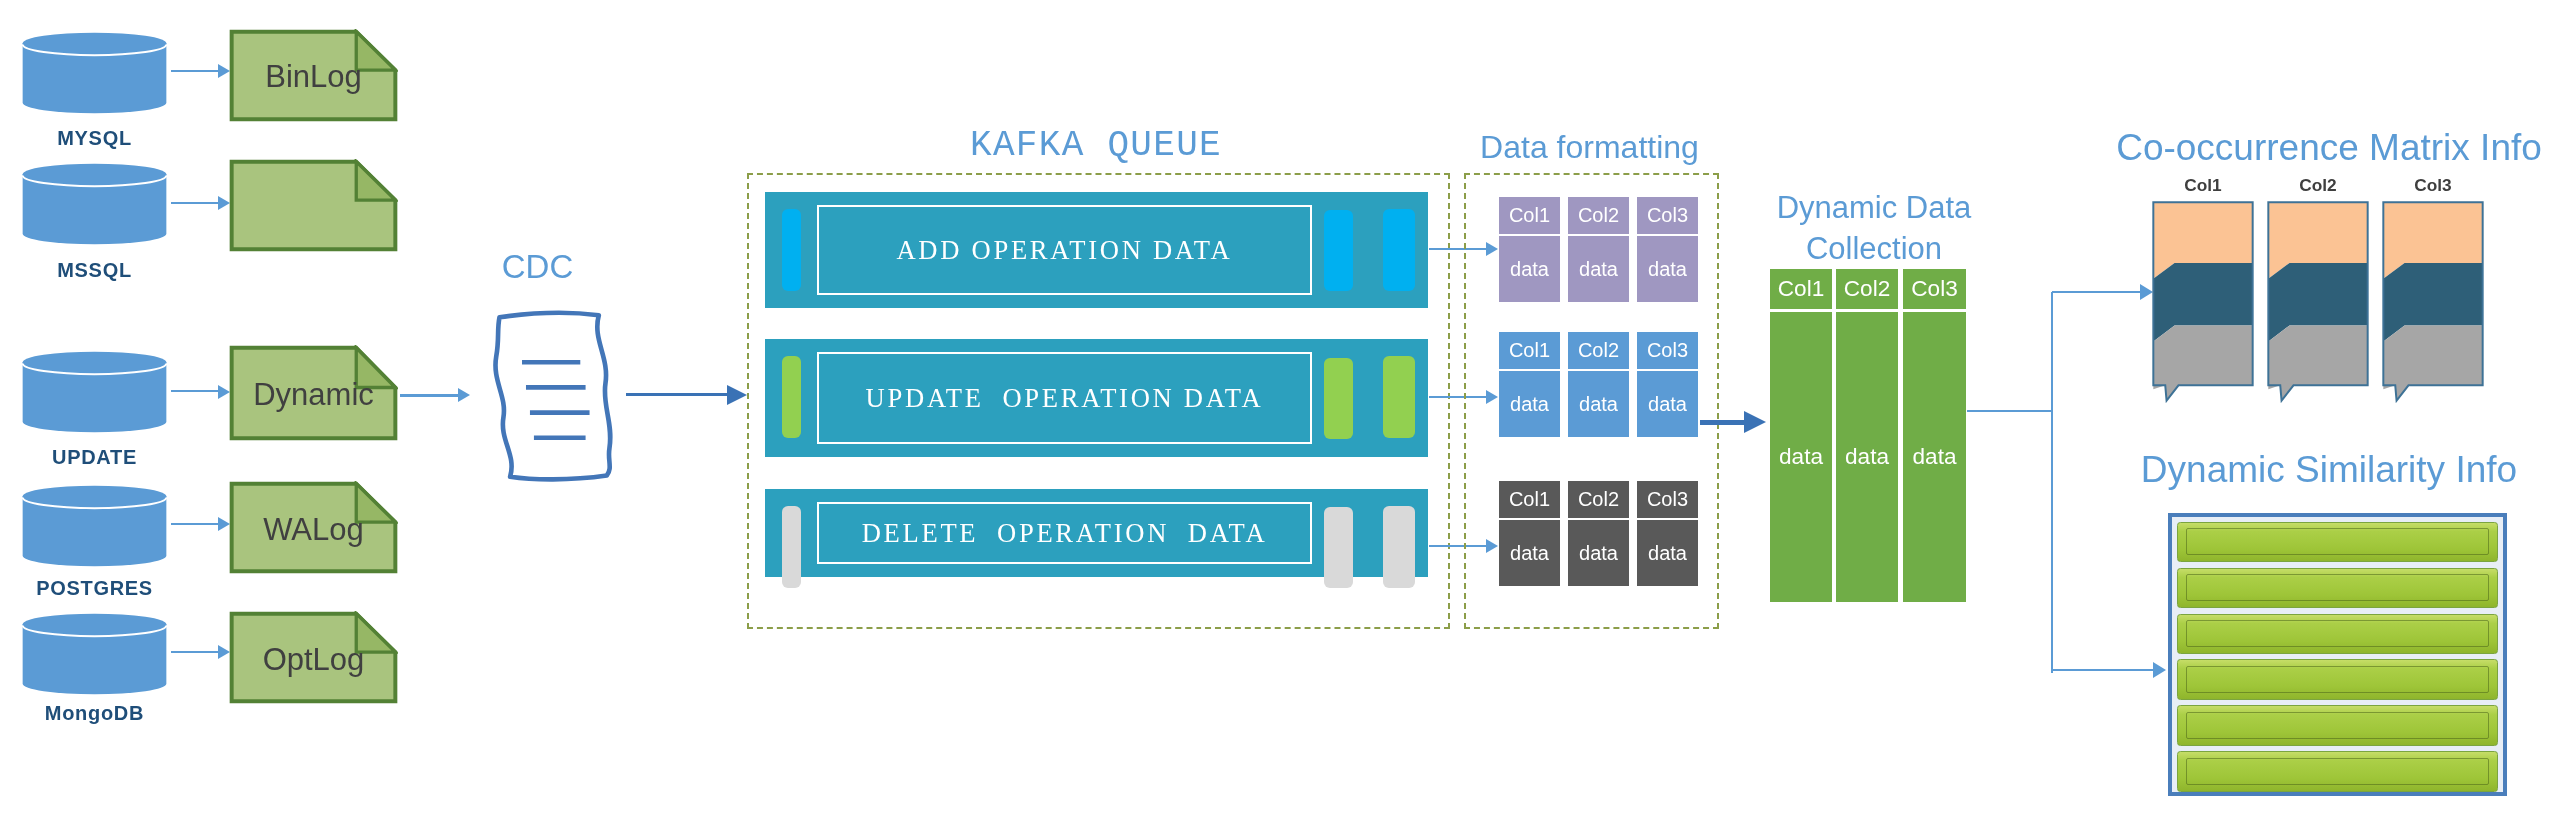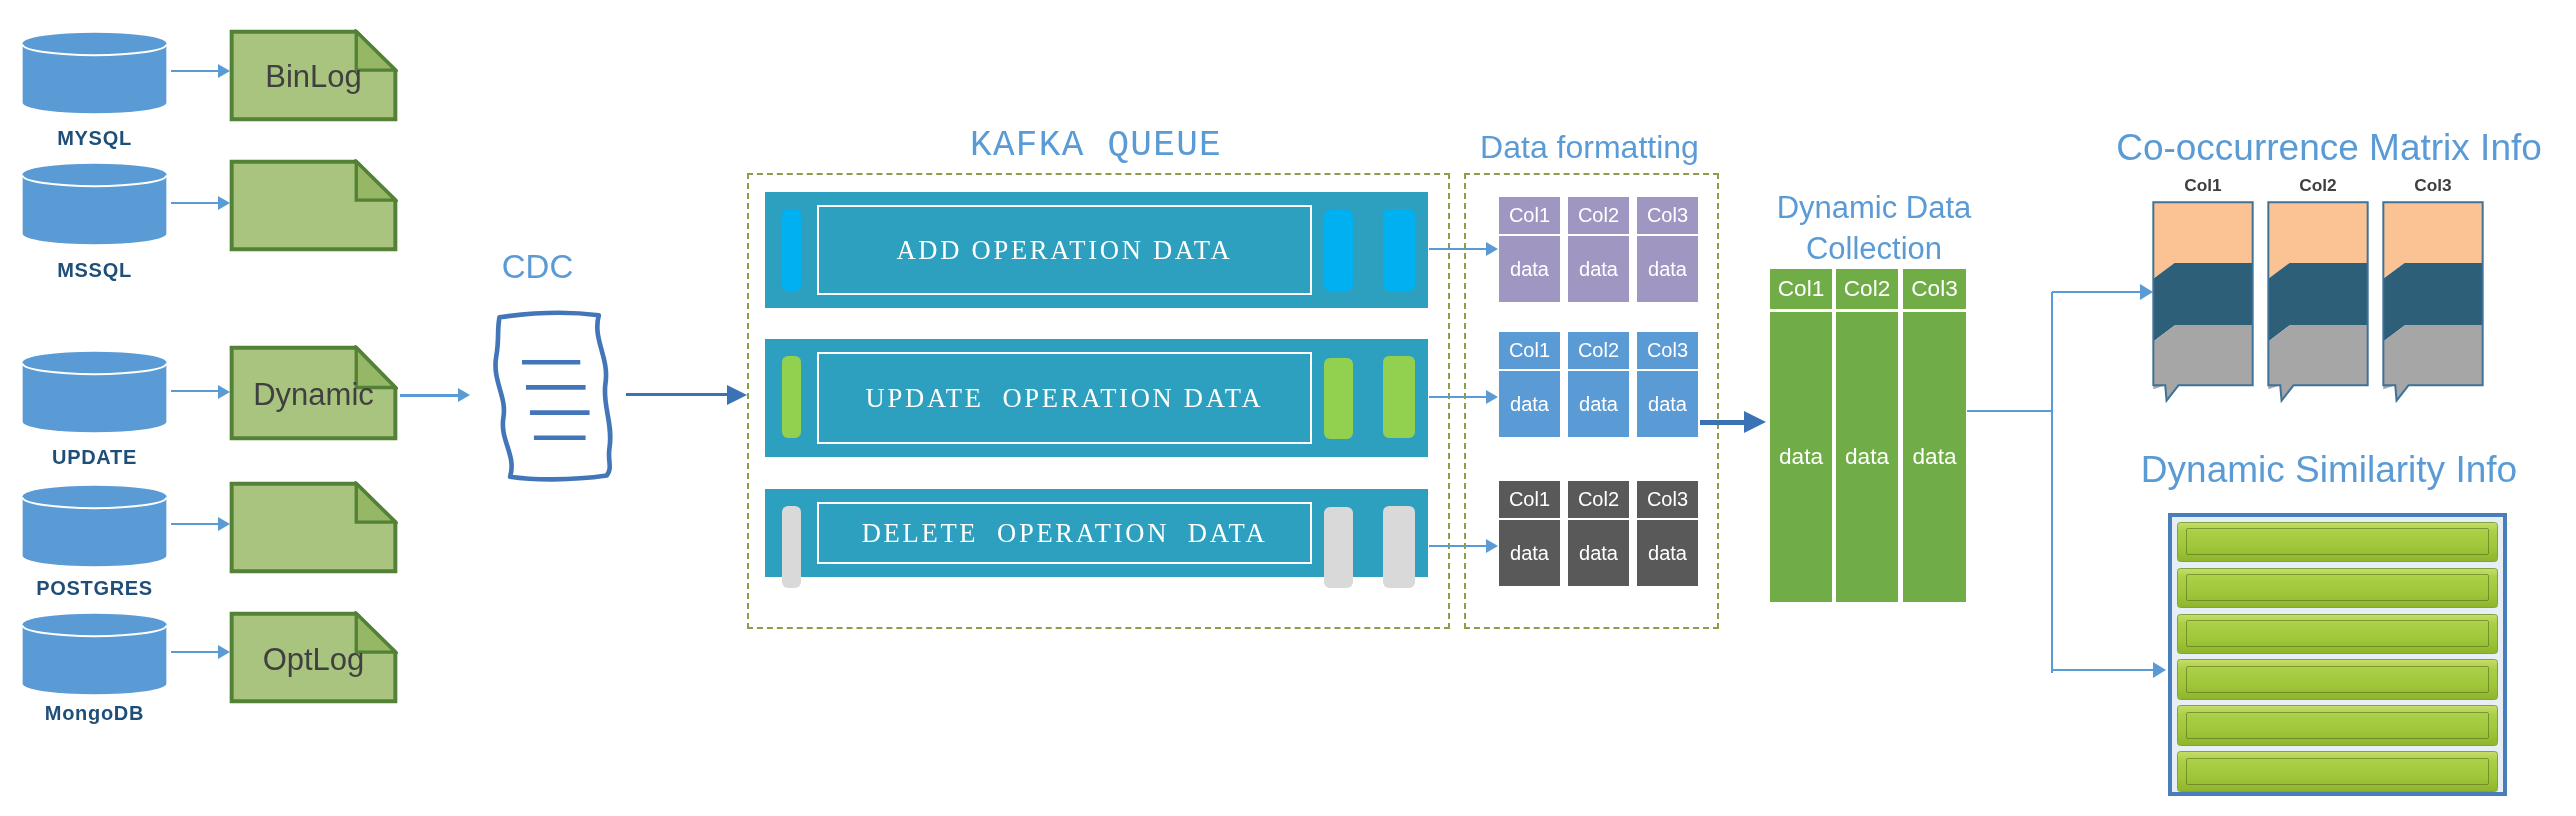--- a/index.html
+++ b/index.html
@@ -114,20 +114,21 @@
     <ellipse cx="112.5" cy="20" rx="108.5" ry="16" fill="#5B9BD5"></ellipse>
     <path d="M4,22 a108.5,16 0 0 0 217,0" fill="none" stroke="#FFFFFF" stroke-width="3"></path>
   </svg>
   <div class="abs ctr db-label" style="left:20px;top:576px;width:149px;height:24px">POSTGRES</div>
   <div class="hl" style="left:171px;top:523px;width:48px"></div>
   <div class="ah" style="left:218px;top:517px"></div>
   <svg class="abs" style="left:229px;top:481px;width:169px;height:93px" viewBox="0 0 255 140" preserveAspectRatio="none">
     <path d="M4,4 H192 L251,62 V136 H4 Z" fill="#A9C47E" stroke="#538135" stroke-width="6"></path>
     <path d="M192,4 V62 H251 Z" fill="#96B765" stroke="#538135" stroke-width="5"></path>
   </svg>
+  <div class="abs ctr log-label" style="left:229px;top:490px;width:169px;height:80px">WALog</div>
 
   <svg class="abs" style="left:20px;top:611px;width:149px;height:86px" viewBox="0 0 225 130" preserveAspectRatio="none">
     <path d="M4,20 v90 a108.5,16 0 0 0 217,0 V20" fill="#5B9BD5"></path>
     <ellipse cx="112.5" cy="20" rx="108.5" ry="16" fill="#5B9BD5"></ellipse>
     <path d="M4,22 a108.5,16 0 0 0 217,0" fill="none" stroke="#FFFFFF" stroke-width="3"></path>
   </svg>
   <div class="abs ctr db-label" style="left:20px;top:701px;width:149px;height:24px">MongoDB</div>
   <div class="hl" style="left:171px;top:651px;width:48px"></div>
   <div class="ah" style="left:218px;top:645px"></div>
   <svg class="abs" style="left:229px;top:611px;width:169px;height:93px" viewBox="0 0 255 140" preserveAspectRatio="none">

